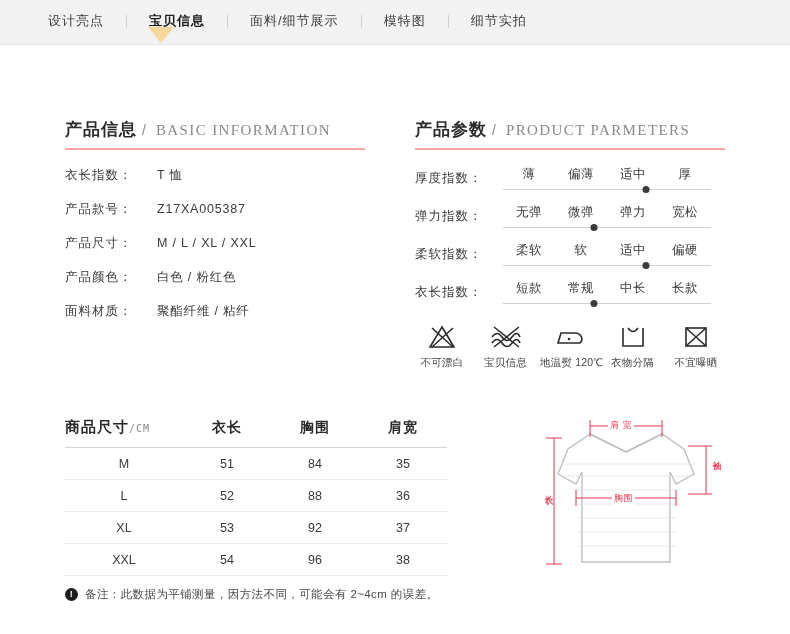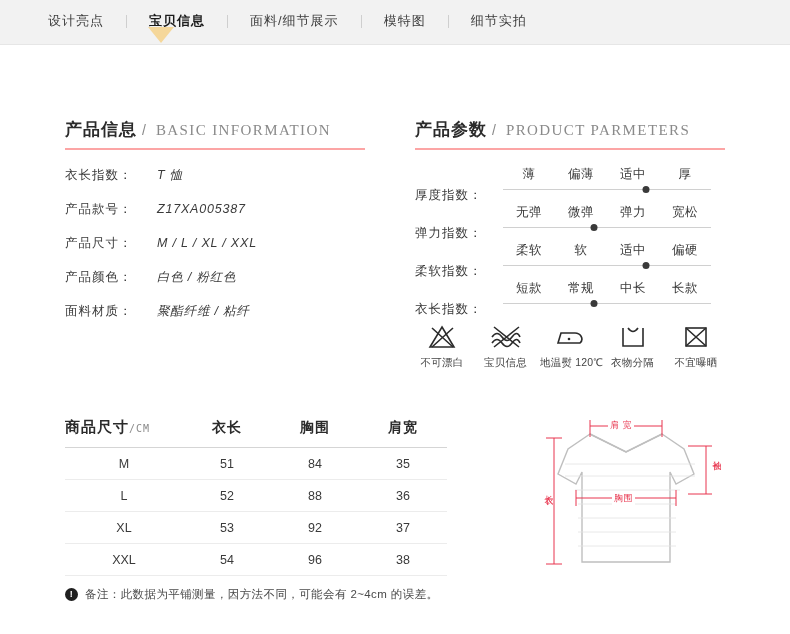--- a/index.html
+++ b/index.html
@@ -99,37 +99,35 @@
     color: #3a3a3a;
   }
   .info-label {
     width: 92px;
     letter-spacing: 1px;
     color: #3a3a3a;
   }
   .info-value {
     letter-spacing: 0.8px;
     color: #3a3a3a;
-    font-style: italic;
   }
 
   
   #params { left: 415px; top: 118px; width: 310px; }
   .param-rows { margin-top: 16px; }
   .param-row {
     position: relative;
     height: 38px;
   }
   .param-name {
     position: absolute;
     left: 0; top: 4px;
     font-size: 12.5px;
     letter-spacing: 1px;
     color: #3a3a3a;
-    margin-top: 17px;
   }
   .param-scale {
     position: absolute;
     left: 88px; top: 0;
     width: 208px;
   }
   .param-opts {
     display: flex;
     justify-content: space-between;
     font-size: 12.5px;

